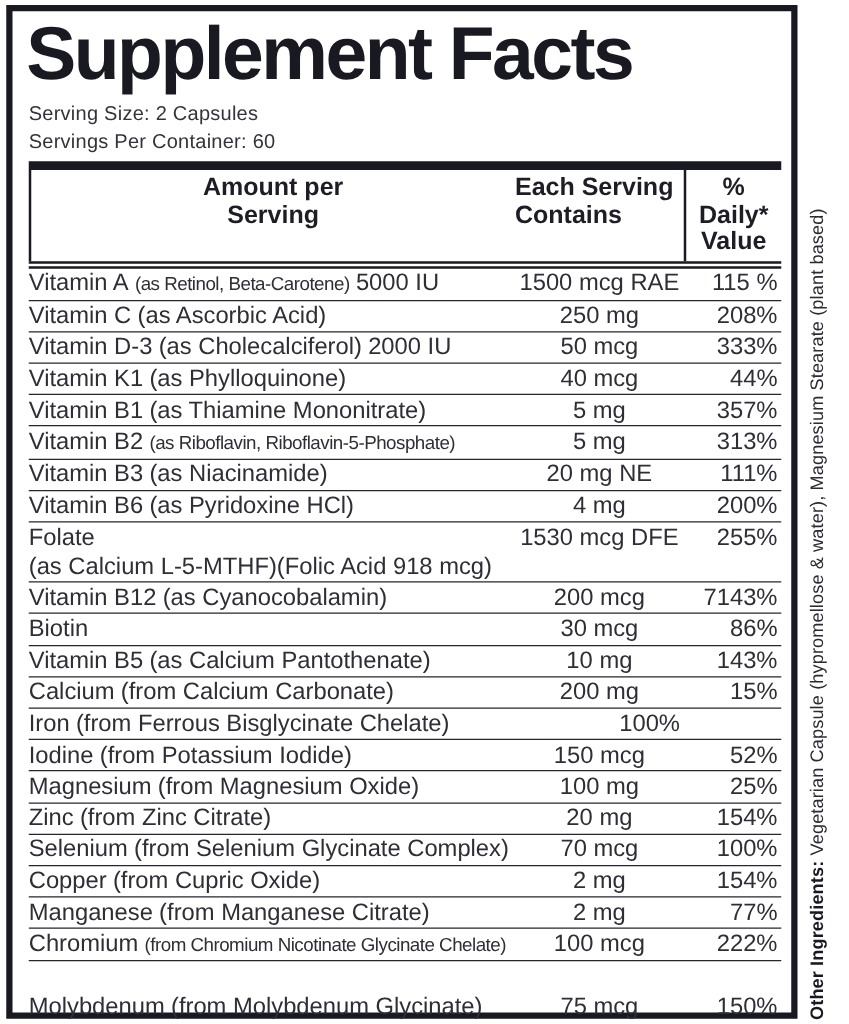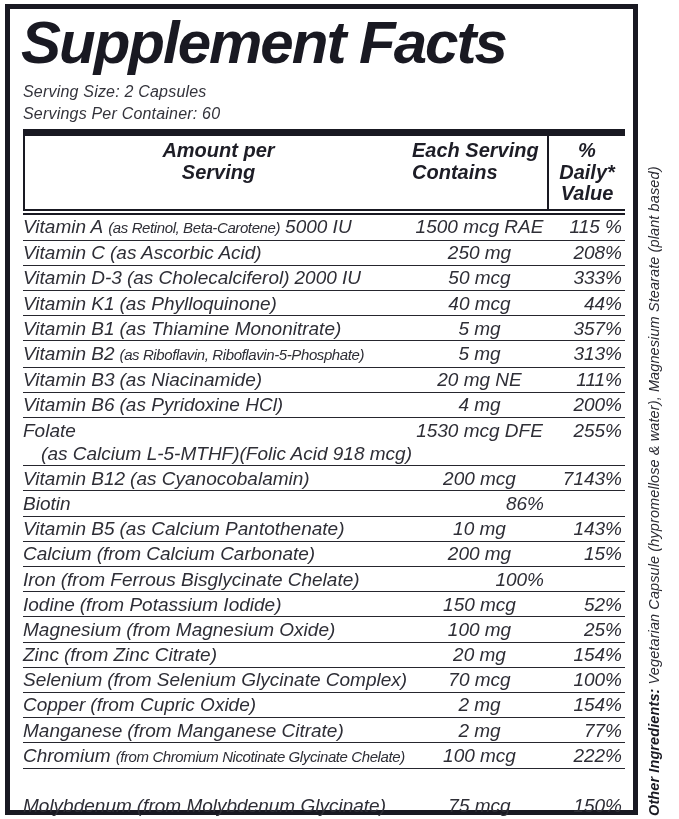--- a/index.html
+++ b/index.html
@@ -5,21 +5,21 @@
   html, body {
     margin: 0;
     padding: 0;
     background: #ffffff;
     width: 679px;
     height: 819px;
     font-family: "Liberation Sans", sans-serif;
     color: #26262e;
     overflow: hidden;
   }
-  .stage { position: relative; width: 679px; height: 653px; font-style: italic; }
+  .stage { position: relative; width: 679px; height: 653px; }
 
   .panel {
     position: absolute;
     left: 5px; top: 4px;
     box-sizing: border-box;
     width: 633px; height: 811px;
     border: 5px solid #191922;
     background: #fff;
     padding: 3px 8px 0 13px;
   }
@@ -199,40 +199,41 @@
       <span class="lead">Vitamin B6</span><span class="detail">(as Pyridoxine HCl)</span>
       
     </div>
     <div class="cell amount">4 mg</div>
     <div class="cell dv">200%</div>
   </div>
 
   <div class="row">
     <div class="cell name">
       <span class="lead">Folate</span>
-      <div class="line2" style="display: block; text-align: right;">(as Calcium L-5-MTHF)(Folic Acid 918 mcg)</div>
+      <div class="line2" style="display: block;">(as Calcium L-5-MTHF)(Folic Acid 918 mcg)</div>
     </div>
     <div class="cell amount">1530 mcg DFE</div>
     <div class="cell dv">255%</div>
   </div>
 
   <div class="row">
     <div class="cell name">
       <span class="lead">Vitamin B12</span><span class="detail">(as Cyanocobalamin)</span>
       
     </div>
     <div class="cell amount">200 mcg</div>
     <div class="cell dv">7143%</div>
   </div>
 
   <div class="row">
     <div class="cell name">
       <span class="lead">Biotin</span>
       
     </div>
+    <div class="cell amount">30 mcg</div>
     <div class="cell dv">86%</div>
   </div>
 
   <div class="row">
     <div class="cell name">
       <span class="lead">Vitamin B5</span><span class="detail">(as Calcium Pantothenate)</span>
       
     </div>
     <div class="cell amount">10 mg</div>
     <div class="cell dv">143%</div>

